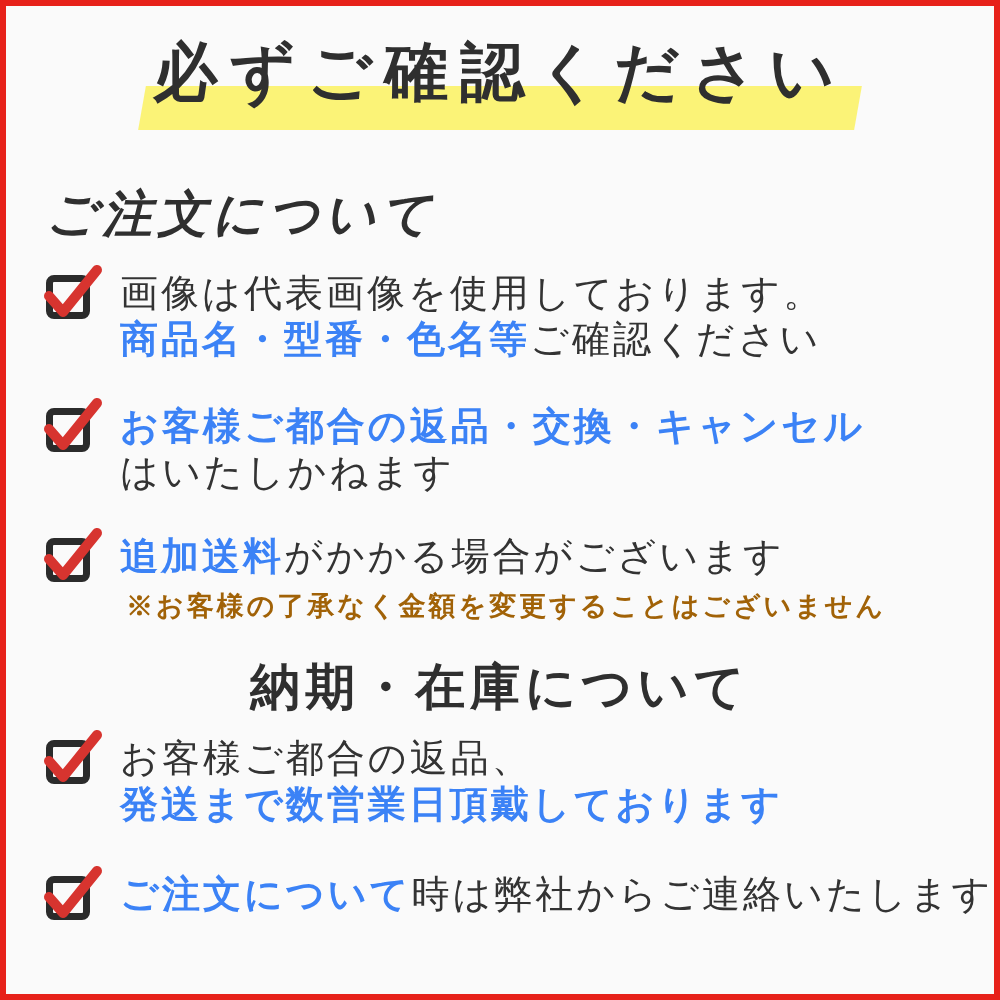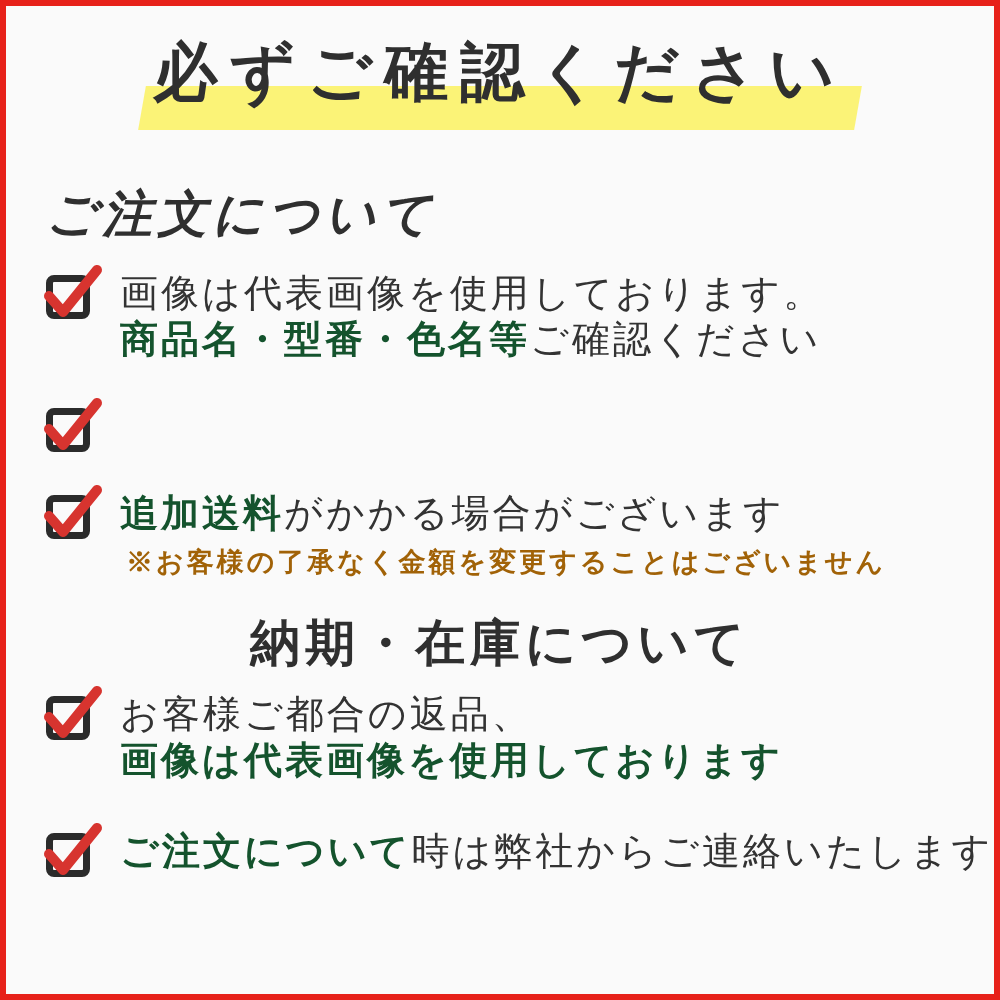--- a/index.html
+++ b/index.html
@@ -63,21 +63,21 @@
     position: absolute; left: -10px; top: -18px;
     width: 62px; height: 58px; overflow: visible;
   }
 
   .item-text {
     margin-left: 10px;
     font-size: 38px; letter-spacing: 3px;
     line-height: 1.22; color: #333333;
   }
   .line { white-space: nowrap; }
-  .red { color: #14532d; font-weight: bold; }
+  .red { color: #3b82f6; font-weight: bold; }
   .note {
     margin-top: 10px; margin-left: 6px;
     font-size: 27px; letter-spacing: 3px;
     font-weight: bold; color: #a16207;
     white-space: nowrap;
   }
 </style>
 </head>
 <body>
 
@@ -106,20 +106,28 @@
         </div>
       </div>
     </div>
 
     <div class="item item-2">
       <span class="checkbox">
         <svg viewBox="0 0 62 58">
             <polyline points="6,32 20,48 54,6" fill="none" stroke="#d7342f" stroke-width="10" stroke-linecap="round" stroke-linejoin="round"></polyline>
           </svg>
       </span>
+      <div class="item-text">
+        <div class="line">
+          <span class="red">お客様ご都合の返品・交換・キャンセル</span>
+        </div>
+        <div class="line">
+          <span class="dark">はいたしかねます</span>
+        </div>
+      </div>
     </div>
 
     <div class="item item-3">
       <span class="checkbox">
         <svg viewBox="0 0 62 58">
             <polyline points="6,32 20,48 54,6" fill="none" stroke="#d7342f" stroke-width="10" stroke-linecap="round" stroke-linejoin="round"></polyline>
           </svg>
       </span>
       <div class="item-text">
         <div class="line">
@@ -135,21 +143,21 @@
       <span class="checkbox">
         <svg viewBox="0 0 62 58">
             <polyline points="6,32 20,48 54,6" fill="none" stroke="#d7342f" stroke-width="10" stroke-linecap="round" stroke-linejoin="round"></polyline>
           </svg>
       </span>
       <div class="item-text">
         <div class="line">
           <span class="dark">お客様ご都合の返品、</span>
         </div>
         <div class="line">
-          <span class="red">画像は代表画像を使用しております</span>
+          <span class="red">発送まで数営業日頂戴しております</span>
         </div>
       </div>
     </div>
 
     <div class="item item-5">
       <span class="checkbox">
         <svg viewBox="0 0 62 58">
             <polyline points="6,32 20,48 54,6" fill="none" stroke="#d7342f" stroke-width="10" stroke-linecap="round" stroke-linejoin="round"></polyline>
           </svg>
       </span>

